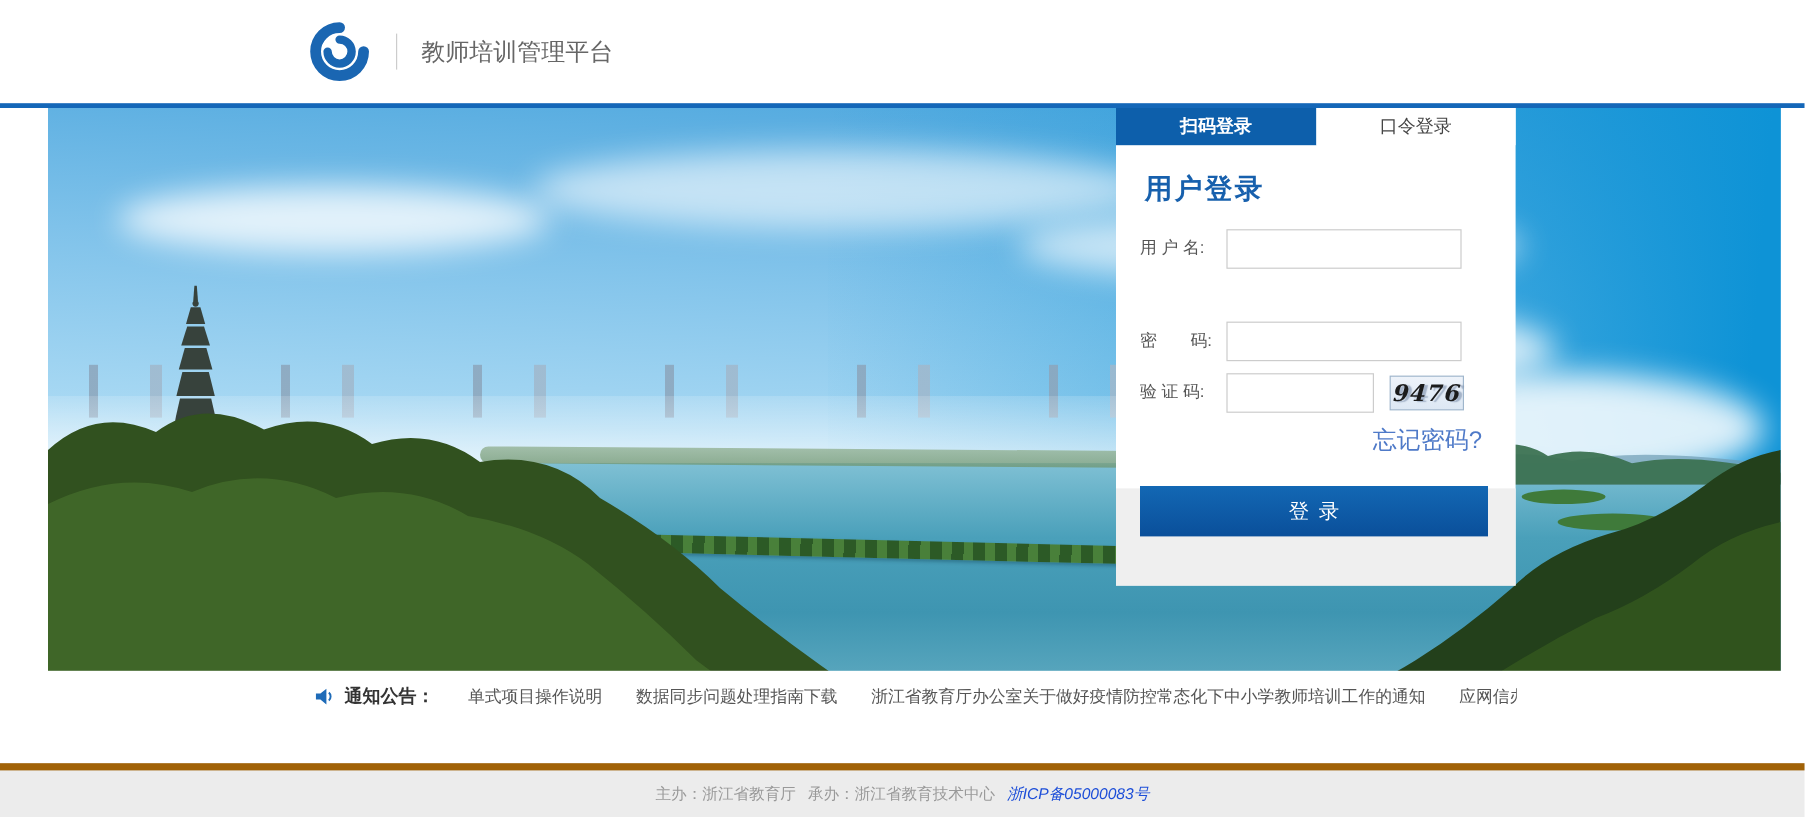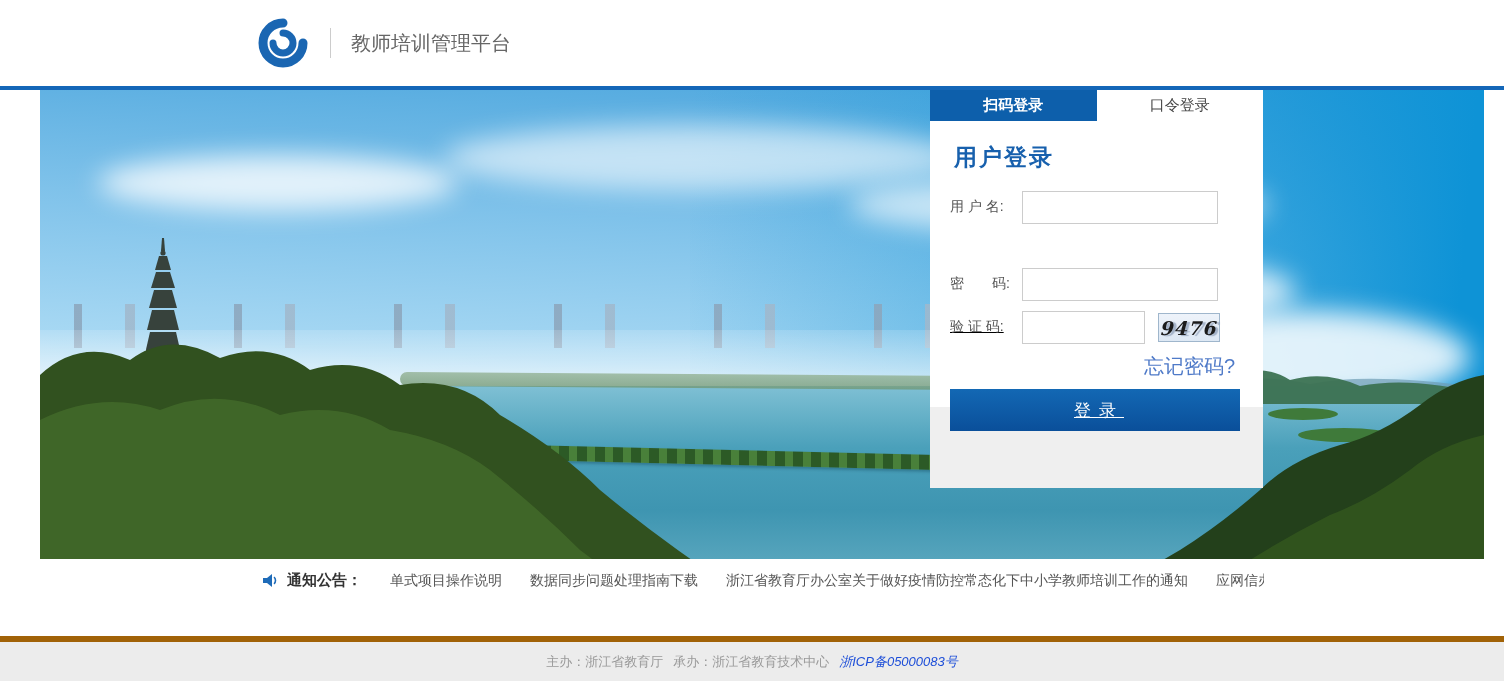--- a/index.html
+++ b/index.html
@@ -50,37 +50,37 @@
 
   
   .panel{position:absolute;left:930px;top:90px;width:333px;height:398px;background:#fff;}
   .tabs{display:flex;height:31px;}
   .tab{flex:1;display:flex;align-items:center;justify-content:center;font-size:15px;
        color:#444;cursor:pointer;background:#fff;}
   .tab.active{background:#0d5fab;color:#fff;font-weight:bold;}
   .panel-title{position:absolute;left:24px;top:52px;font-size:23px;font-weight:bold;
        color:#1760ad;letter-spacing:2px;}
   .field-row{position:absolute;left:20px;width:293px;height:34px;display:flex;align-items:center;}
-  .row-user{top:100px;} .row-pass{top:159px;margin-top:18px;} .row-captcha{top:220px;text-decoration:underline;}
+  .row-user{top:100px;} .row-pass{top:159px;margin-top:18px;} .row-captcha{top:220px;}
   .field-label{width:70px;font-size:14px;color:#555;white-space:pre;flex:none;}
   .text-input{height:33px;width:196px;border:1px solid #ccc;box-sizing:border-box;
        margin-left:2px;padding:0 6px;font-size:14px;outline:none;font-family:inherit;}
   .captcha-input{width:123px;}
   .captcha-box{position:absolute;left:208px;top:3px;width:60px;height:27px;
        background:linear-gradient(#eef3fa,#dde8f4);border:1px solid #9fb6cc;
        display:flex;align-items:center;justify-content:center;cursor:pointer;}
   .captcha-text{font-family:"DejaVu Serif",serif;font-style:italic;font-weight:bold;
        font-size:19px;color:#1b1b1b;letter-spacing:1px;transform:skewX(-4deg);
        text-shadow:3px 1px 1px rgba(110,130,160,.55);}
   .forgot{position:absolute;right:28px;top:263px;font-size:20px;color:#4f7ac8;
        text-decoration:none;cursor:pointer;}
   .panel-foot{position:absolute;left:0;bottom:0;width:100%;height:81px;background:#efefef;}
-  .login-btn{position:absolute;left:20px;top:299px;width:290px;height:42px;border:0;
+  .login-btn{position:absolute;left:20px;top:315px;width:290px;height:42px;border:0;
        background:linear-gradient(#1368b4,#0a4f9a);color:#fff;font-size:17px;
-       letter-spacing:8px;text-indent:8px;cursor:pointer;font-family:inherit;text-decoration:underline;}
+       letter-spacing:8px;text-indent:8px;cursor:pointer;font-family:inherit;}
 
   
   .notice-bar{position:absolute;left:0;top:559px;width:100%;height:53px;background:#fff;}
   .notice-inner{position:absolute;left:263px;top:0;width:1001px;height:43px;overflow:hidden;
        display:flex;align-items:center;white-space:nowrap;gap:28px;}
   .notice-head{display:flex;align-items:center;gap:7px;flex:none;}
   .notice-label{font-size:15px;font-weight:bold;color:#333;}
   .notice-link{font-size:14px;color:#555;text-decoration:none;flex:none;cursor:pointer;}
 
   

